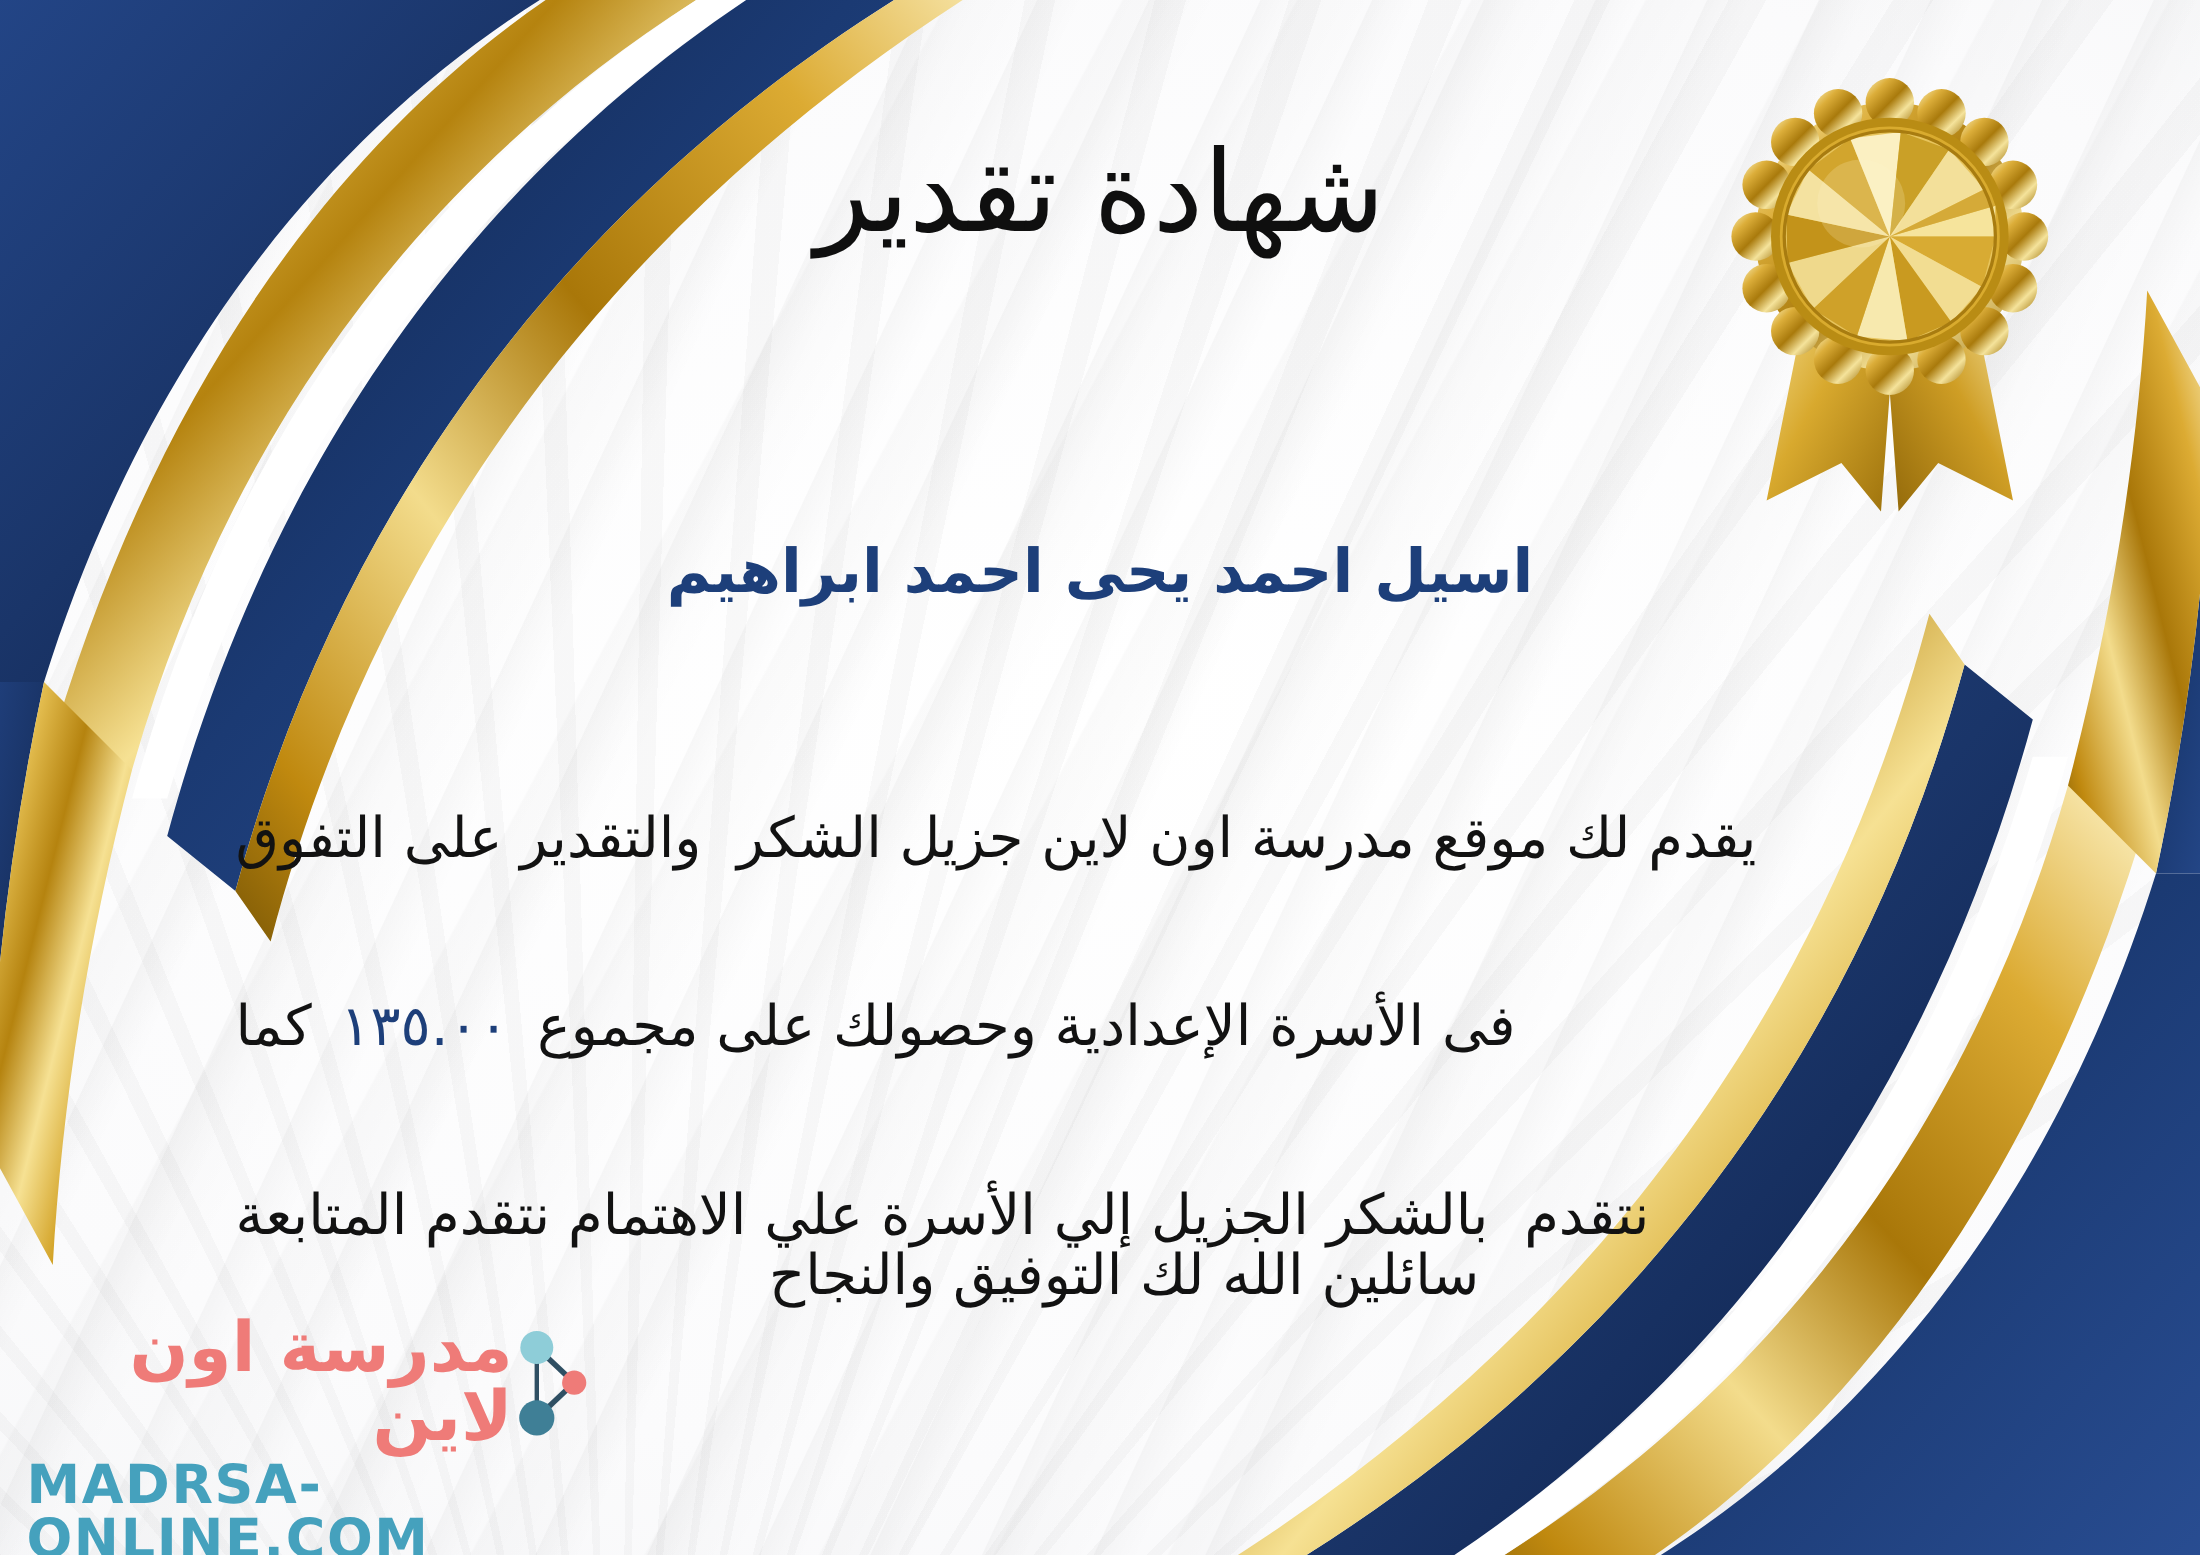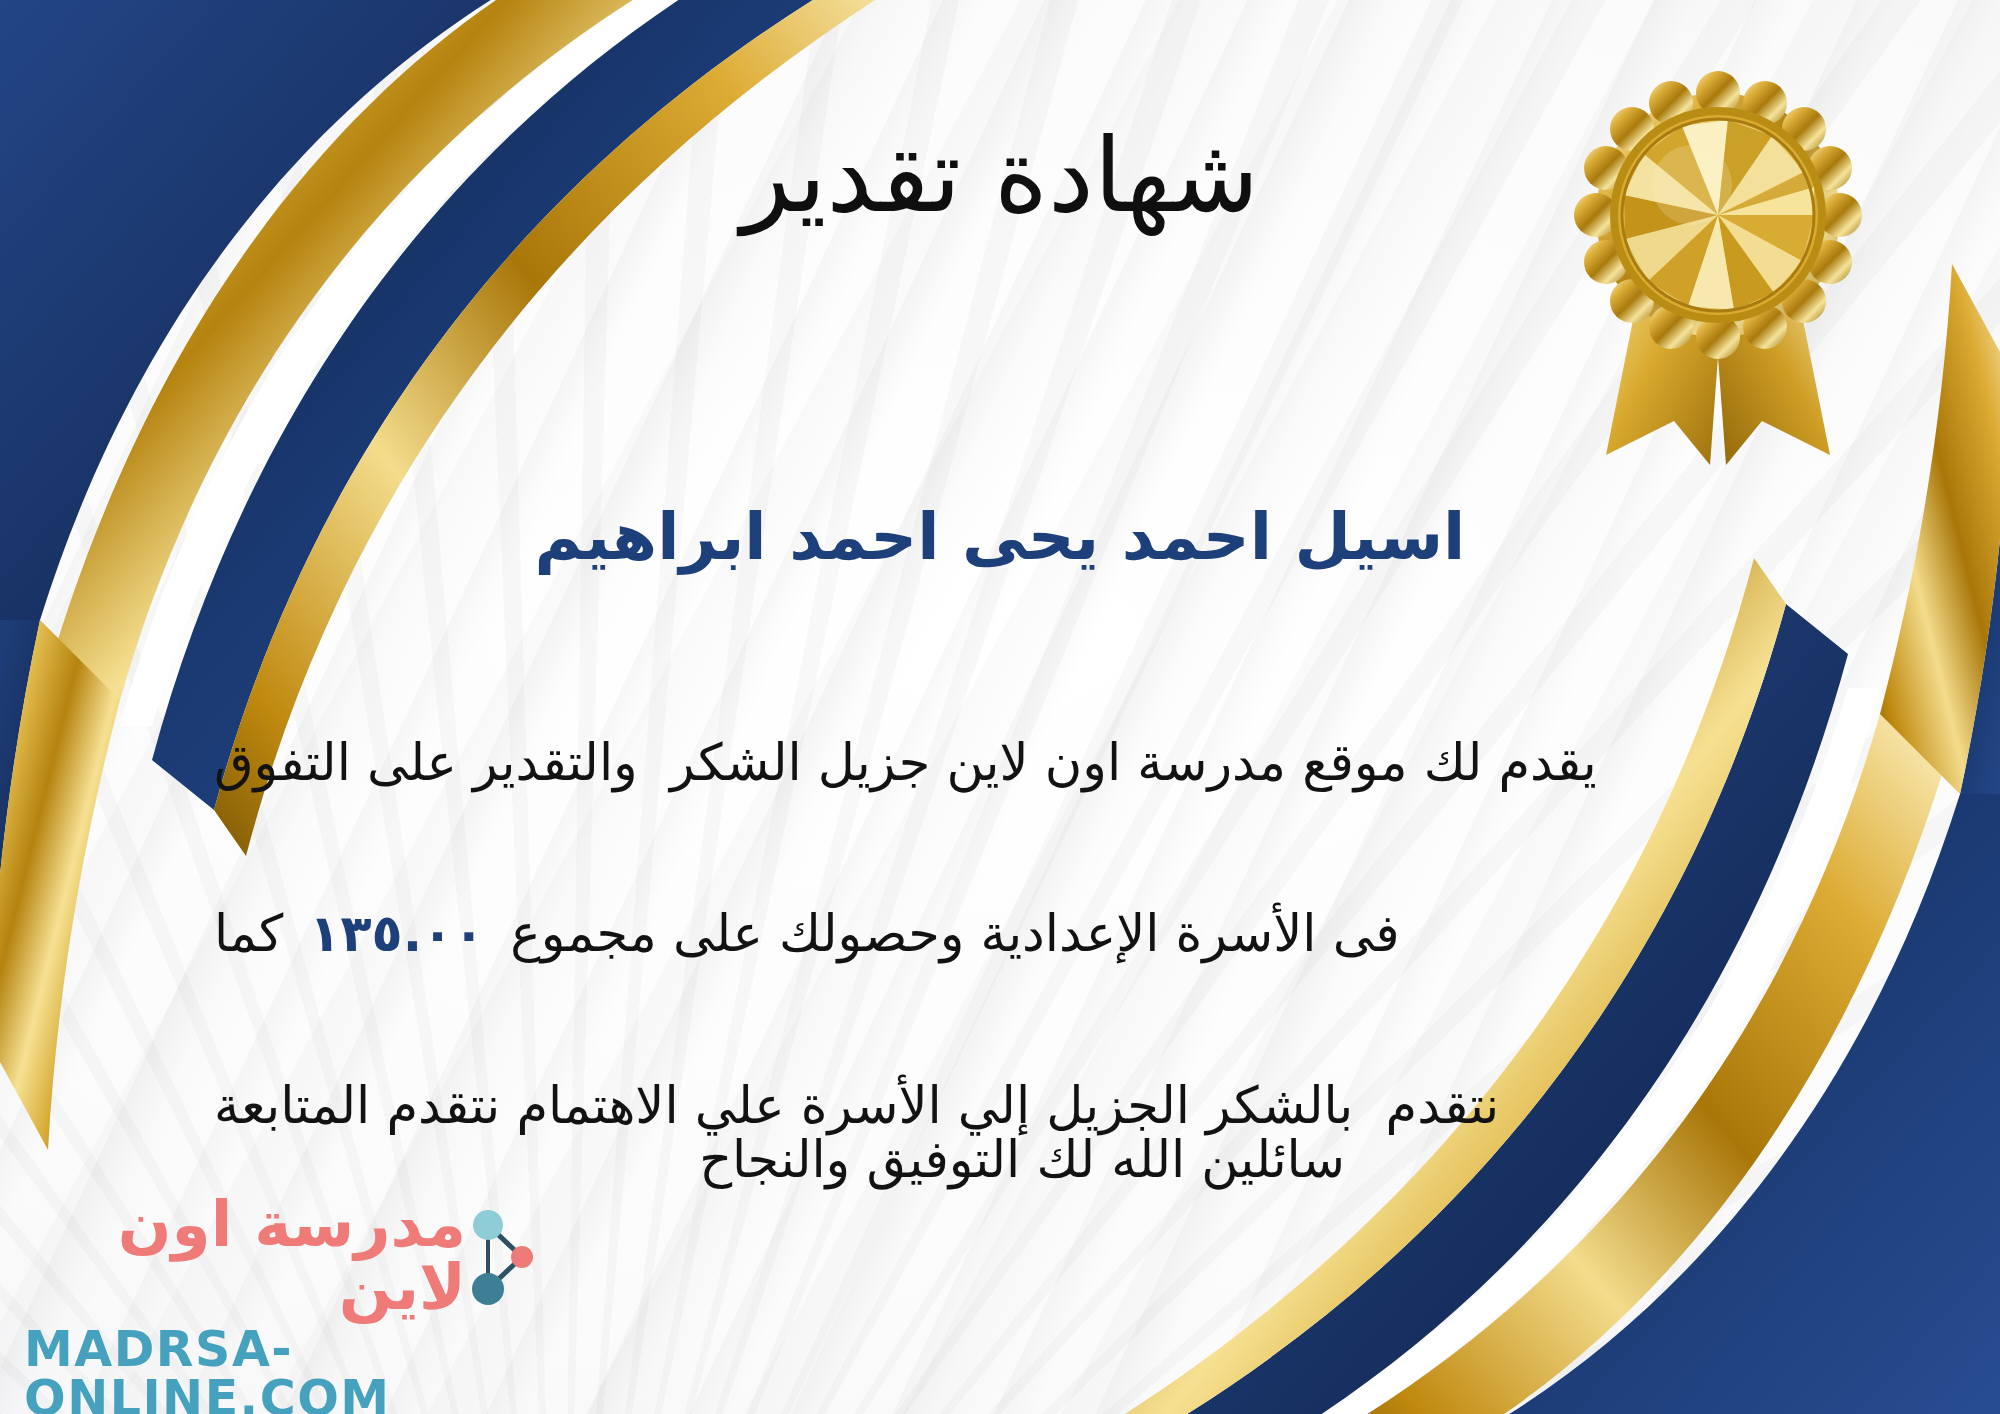--- a/index.html
+++ b/index.html
@@ -46,35 +46,35 @@
   .content{ position:absolute; inset:0; }
 
   .cert-title{
     position:absolute; left:0; right:0; top:118px;
     text-align:center;
     font-size:103px; line-height:1.12;
     font-weight:400; color:#0f0f0f;
     direction:rtl; letter-spacing:1px;
   }
   .recipient-name{
-    position:absolute; left:0; right:0; top:500px;
+    position:absolute; left:0; right:0; top:488px;
     text-align:center;
-    font-size:65px; line-height:1.15;
+    font-size:55px; line-height:1.15;
     font-weight:bold; color:#1d3f7a;
     direction:rtl;
   }
   .body-block{
     position:absolute; left:214px; right:210px; top:720px;
     direction:rtl; text-align:left;
     font-size:51px; line-height:1.68; color:#121212;
     font-weight:400;
   }
   .body-line{ white-space:pre-wrap; }
   .score{
-    color:#1d3f7a; font-weight:bold; letter-spacing:2px;
+    color:#1d3f7a; font-weight:normal; letter-spacing:2px;
     padding:0 26px; display:inline-block;
   }
   .closing{
     position:absolute; left:0; right:0; top:1130px;
     direction:rtl; text-align:center;
     font-size:51px; color:#121212;padding-left:44px;
   }
 
   
   .logo{

